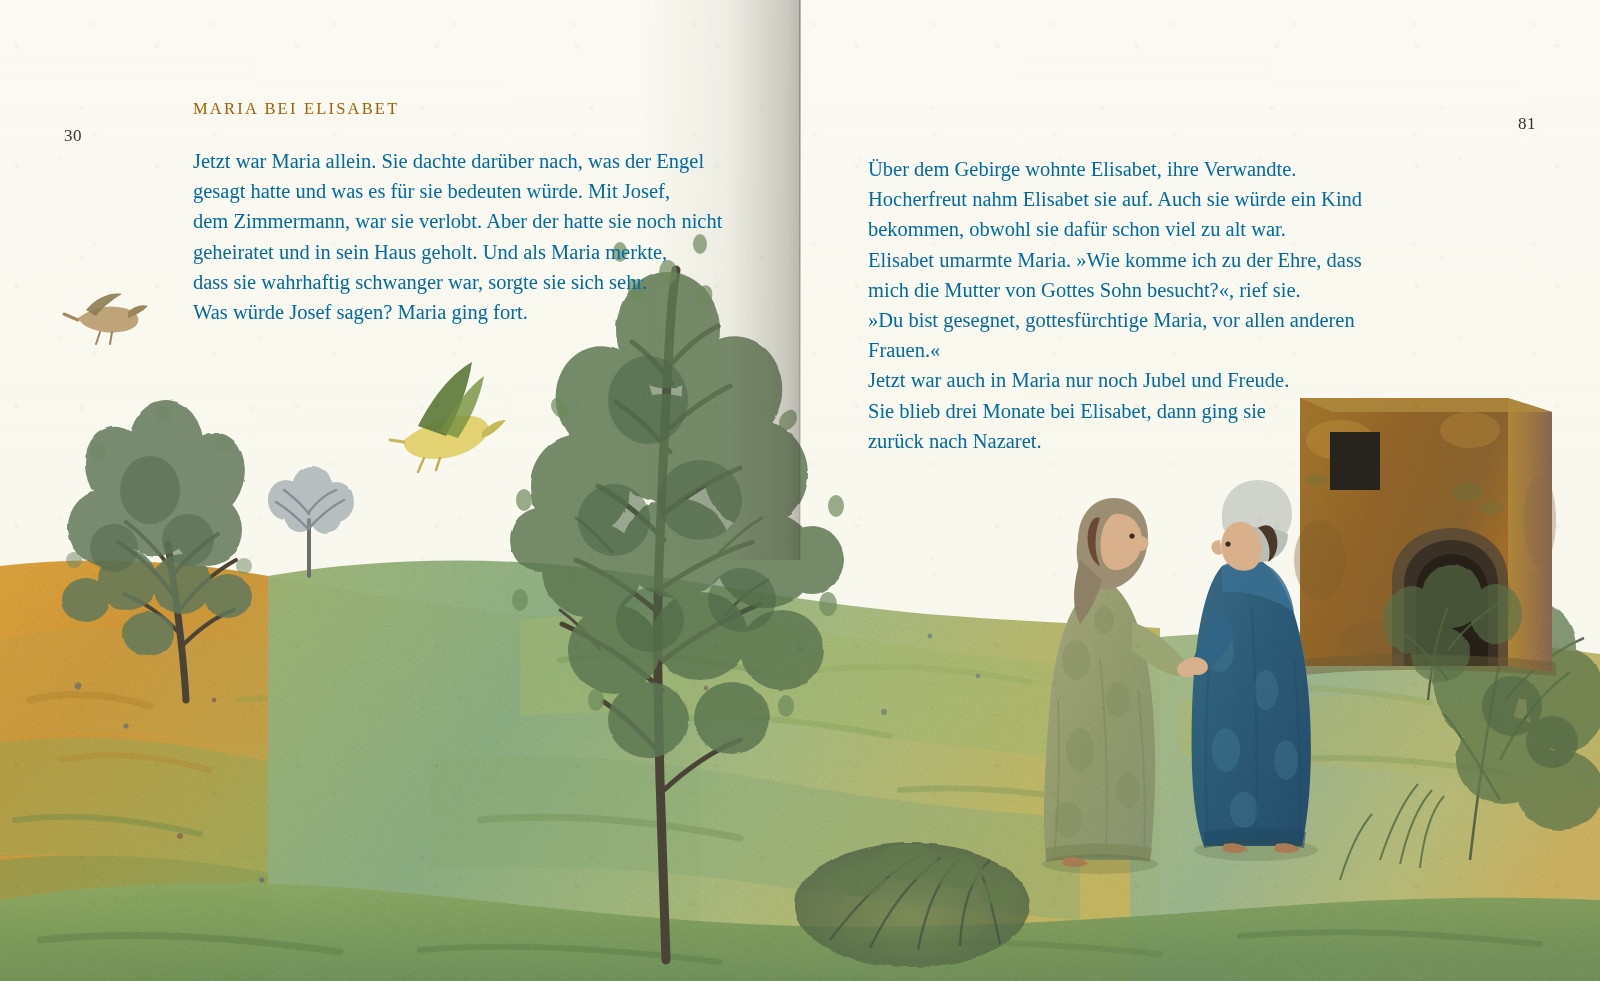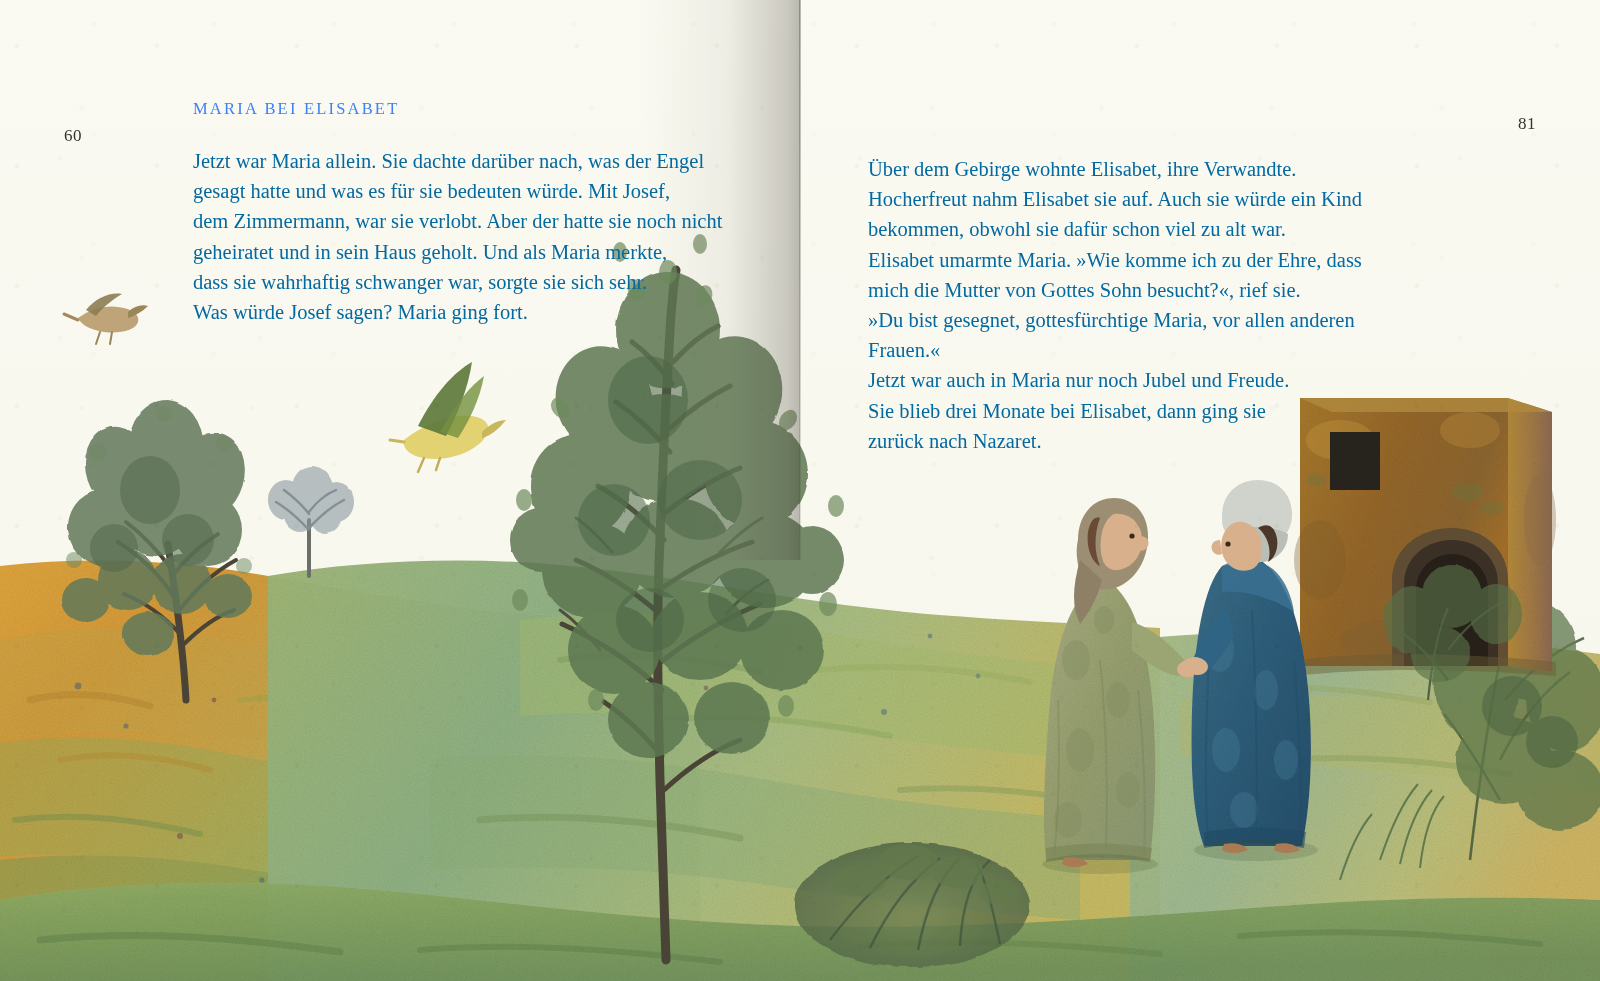--- a/index.html
+++ b/index.html
@@ -58,21 +58,21 @@
   .folio-left  { left: 64px;  top: 126px; }
   .folio-right { right: 64px; top: 114px; }
 
   .chapter-title {
     position: absolute;
     left: 193px;
     top: 99px;
     font-family: "Liberation Serif", serif;
     font-size: 16.5px;
     letter-spacing: 2.2px;
-    color: #3b82f6;
+    color: #a16207;
     z-index: 12;
   }
 
   .bodytext {
     position: absolute;
     font-family: "Liberation Serif", serif;
     font-size: 20.5px;
     line-height: 30.2px;
     color: #0369a1;
     z-index: 12;
@@ -591,21 +591,21 @@
         <ellipse cx="1256" cy="850" rx="62" ry="11" fill="#3d5030"></ellipse>
       </g>
 
     </svg>
     <div class="grain"></div>
   </div>
 
   <div class="gutter-shadow"></div>
   <div class="gutter-line"></div>
 
-  <div class="folio folio-left">60</div>
+  <div class="folio folio-left">30</div>
   <div class="folio folio-right">81</div>
 
   <div class="chapter-title">MARIA BEI ELISABET</div>
 
   <div class="bodytext text-left">Jetzt war Maria allein. Sie dachte darüber nach, was der Engel
 gesagt hatte und was es für sie bedeuten würde. Mit Josef,
 dem Zimmermann, war sie verlobt. Aber der hatte sie noch nicht
 geheiratet und in sein Haus geholt. Und als Maria merkte,
 dass sie wahrhaftig schwanger war, sorgte sie sich sehr.
 Was würde Josef sagen? Maria ging fort.</div>

